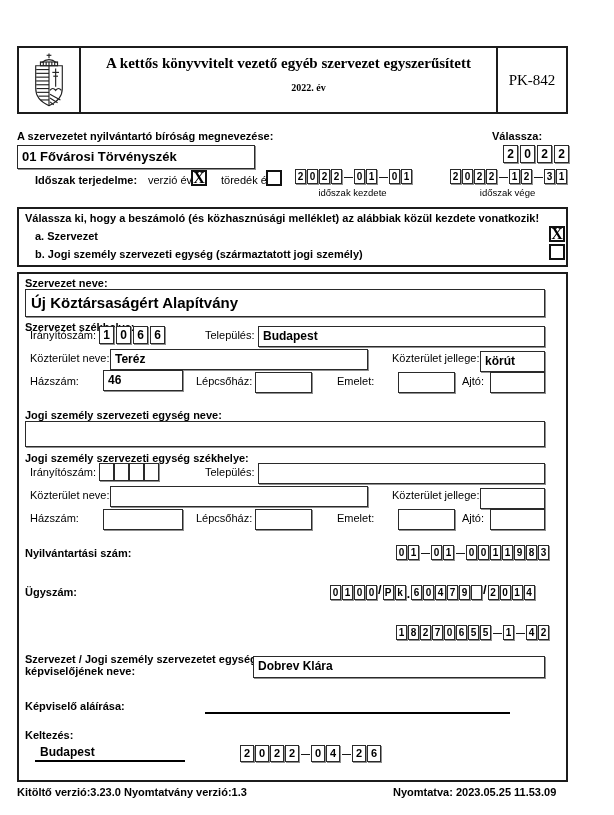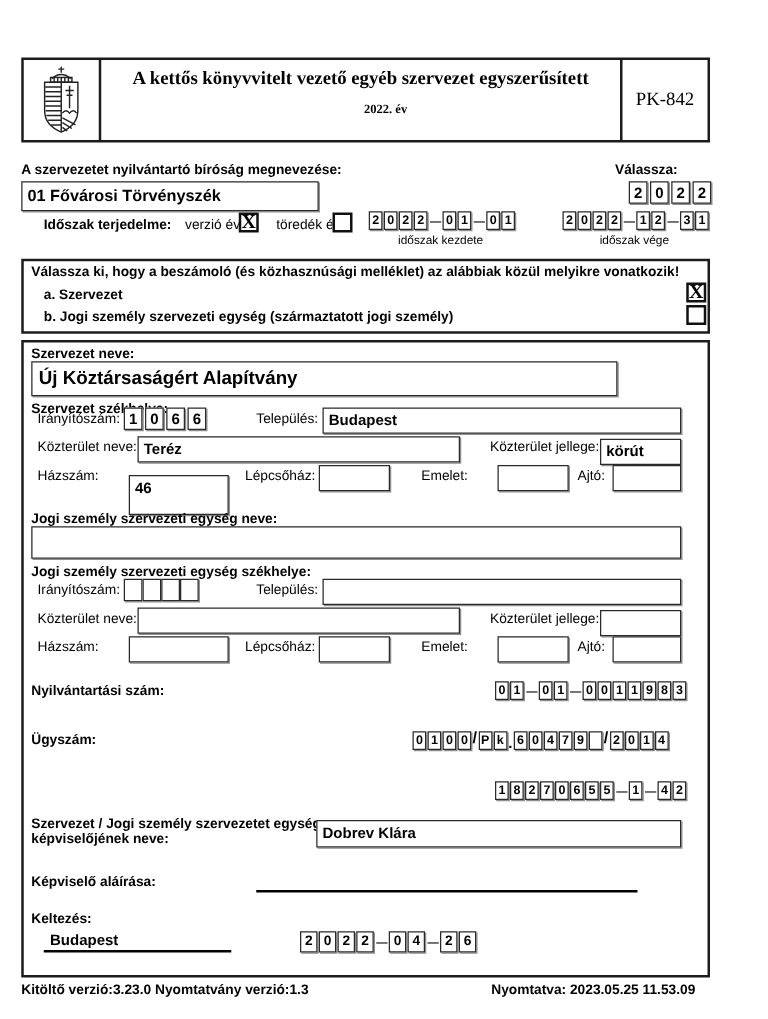--- a/index.html
+++ b/index.html
@@ -137,50 +137,50 @@
       <span class="sep sep-dash">—</span>
       <span class="cell">1</span>
       <span class="cell">2</span>
       <span class="sep sep-dash">—</span>
       <span class="cell">3</span>
       <span class="cell">1</span>
     </div>
   <div class="abs sm" style="left:450px; top:161px; width:115px; text-align:center;">időszak vége</div>
 
   <div class="abs frame" style="left:17px; top:181px; width:551px; height:60px;"></div>
-  <div class="abs lbl b" style="left:25px; top:186px;">Válassza ki, hogy a beszámoló (és közhasznúsági melléklet) az alábbiak közül melyikre vonatkozik!</div>
+  <div class="abs lbl b" style="left:25px; top:186px;">Válassza ki, hogy a beszámoló (és közhasznúsági melléklet) az alábbiak közül kezdete vonatkozik!</div>
   <div class="abs lbl b" style="left:35px; top:204px;">a. Szervezet</div>
   <div class="abs checkbox" style="left:549px; top:200px;">X</div>
   <div class="abs lbl b" style="left:35px; top:222px;">b. Jogi személy szervezeti egység (származtatott jogi személy)</div>
   <div class="abs checkbox" style="left:549px; top:218px;"></div>
 
   <div class="abs frame" style="left:17px; top:246px; width:551px; height:510px;"></div>
 
   <div class="abs lbl b" style="left:25px; top:251px;">Szervezet neve:</div>
-  <div class="abs field big" style="left:25px; top:263px; width:469px; height:28px;">Új Köztársaságért Alapítvány</div>
+  <div class="abs field big" style="left:25px; top:263px; width:520px; height:28px;">Új Köztársaságért Alapítvány</div>
 
   <div class="abs lbl b" style="left:25px; top:295px;">Szervezet székhelye:</div>
 
   <div class="abs lbl" style="left:30px; top:303px;">Irányítószám:</div>
   <div class="abs boxes cells-lg" style="left:99px; top:300px;">
       <span class="cell">1</span>
       <span class="cell">0</span>
       <span class="cell">6</span>
       <span class="cell">6</span>
     </div>
   <div class="abs lbl" style="left:205px; top:303px;">Település:</div>
   <div class="abs field" style="left:258px; top:300px; width:287px; height:21px;">Budapest</div>
 
   <div class="abs lbl" style="left:30px; top:326px;">Közterület neve:</div>
   <div class="abs field" style="left:110px; top:323px; width:258px; height:21px;">Teréz</div>
   <div class="abs lbl" style="left:392px; top:326px;">Közterület jellege:</div>
   <div class="abs field" style="left:480px; top:325px; width:65px; height:21px;">körút</div>
 
   <div class="abs lbl" style="left:30px; top:349px;">Házszám:</div>
-  <div class="abs field" style="left:103px; top:354px; width:80px; height:32px;">46</div>
+  <div class="abs field" style="left:103px; top:344px; width:80px; height:21px;">46</div>
   <div class="abs lbl" style="left:196px; top:349px;">Lépcsőház:</div>
   <div class="abs field" style="left:255px; top:346px; width:57px; height:21px;"></div>
   <div class="abs lbl" style="left:337px; top:349px;">Emelet:</div>
   <div class="abs field" style="left:398px; top:346px; width:57px; height:21px;"></div>
   <div class="abs lbl" style="left:462px; top:349px;">Ajtó:</div>
   <div class="abs field" style="left:490px; top:346px; width:55px; height:21px;"></div>
 
   <div class="abs lbl b" style="left:25px; top:383px;">Jogi személy szervezeti egység neve:</div>
   <div class="abs field big" style="left:25px; top:395px; width:520px; height:26px;"></div>
 

